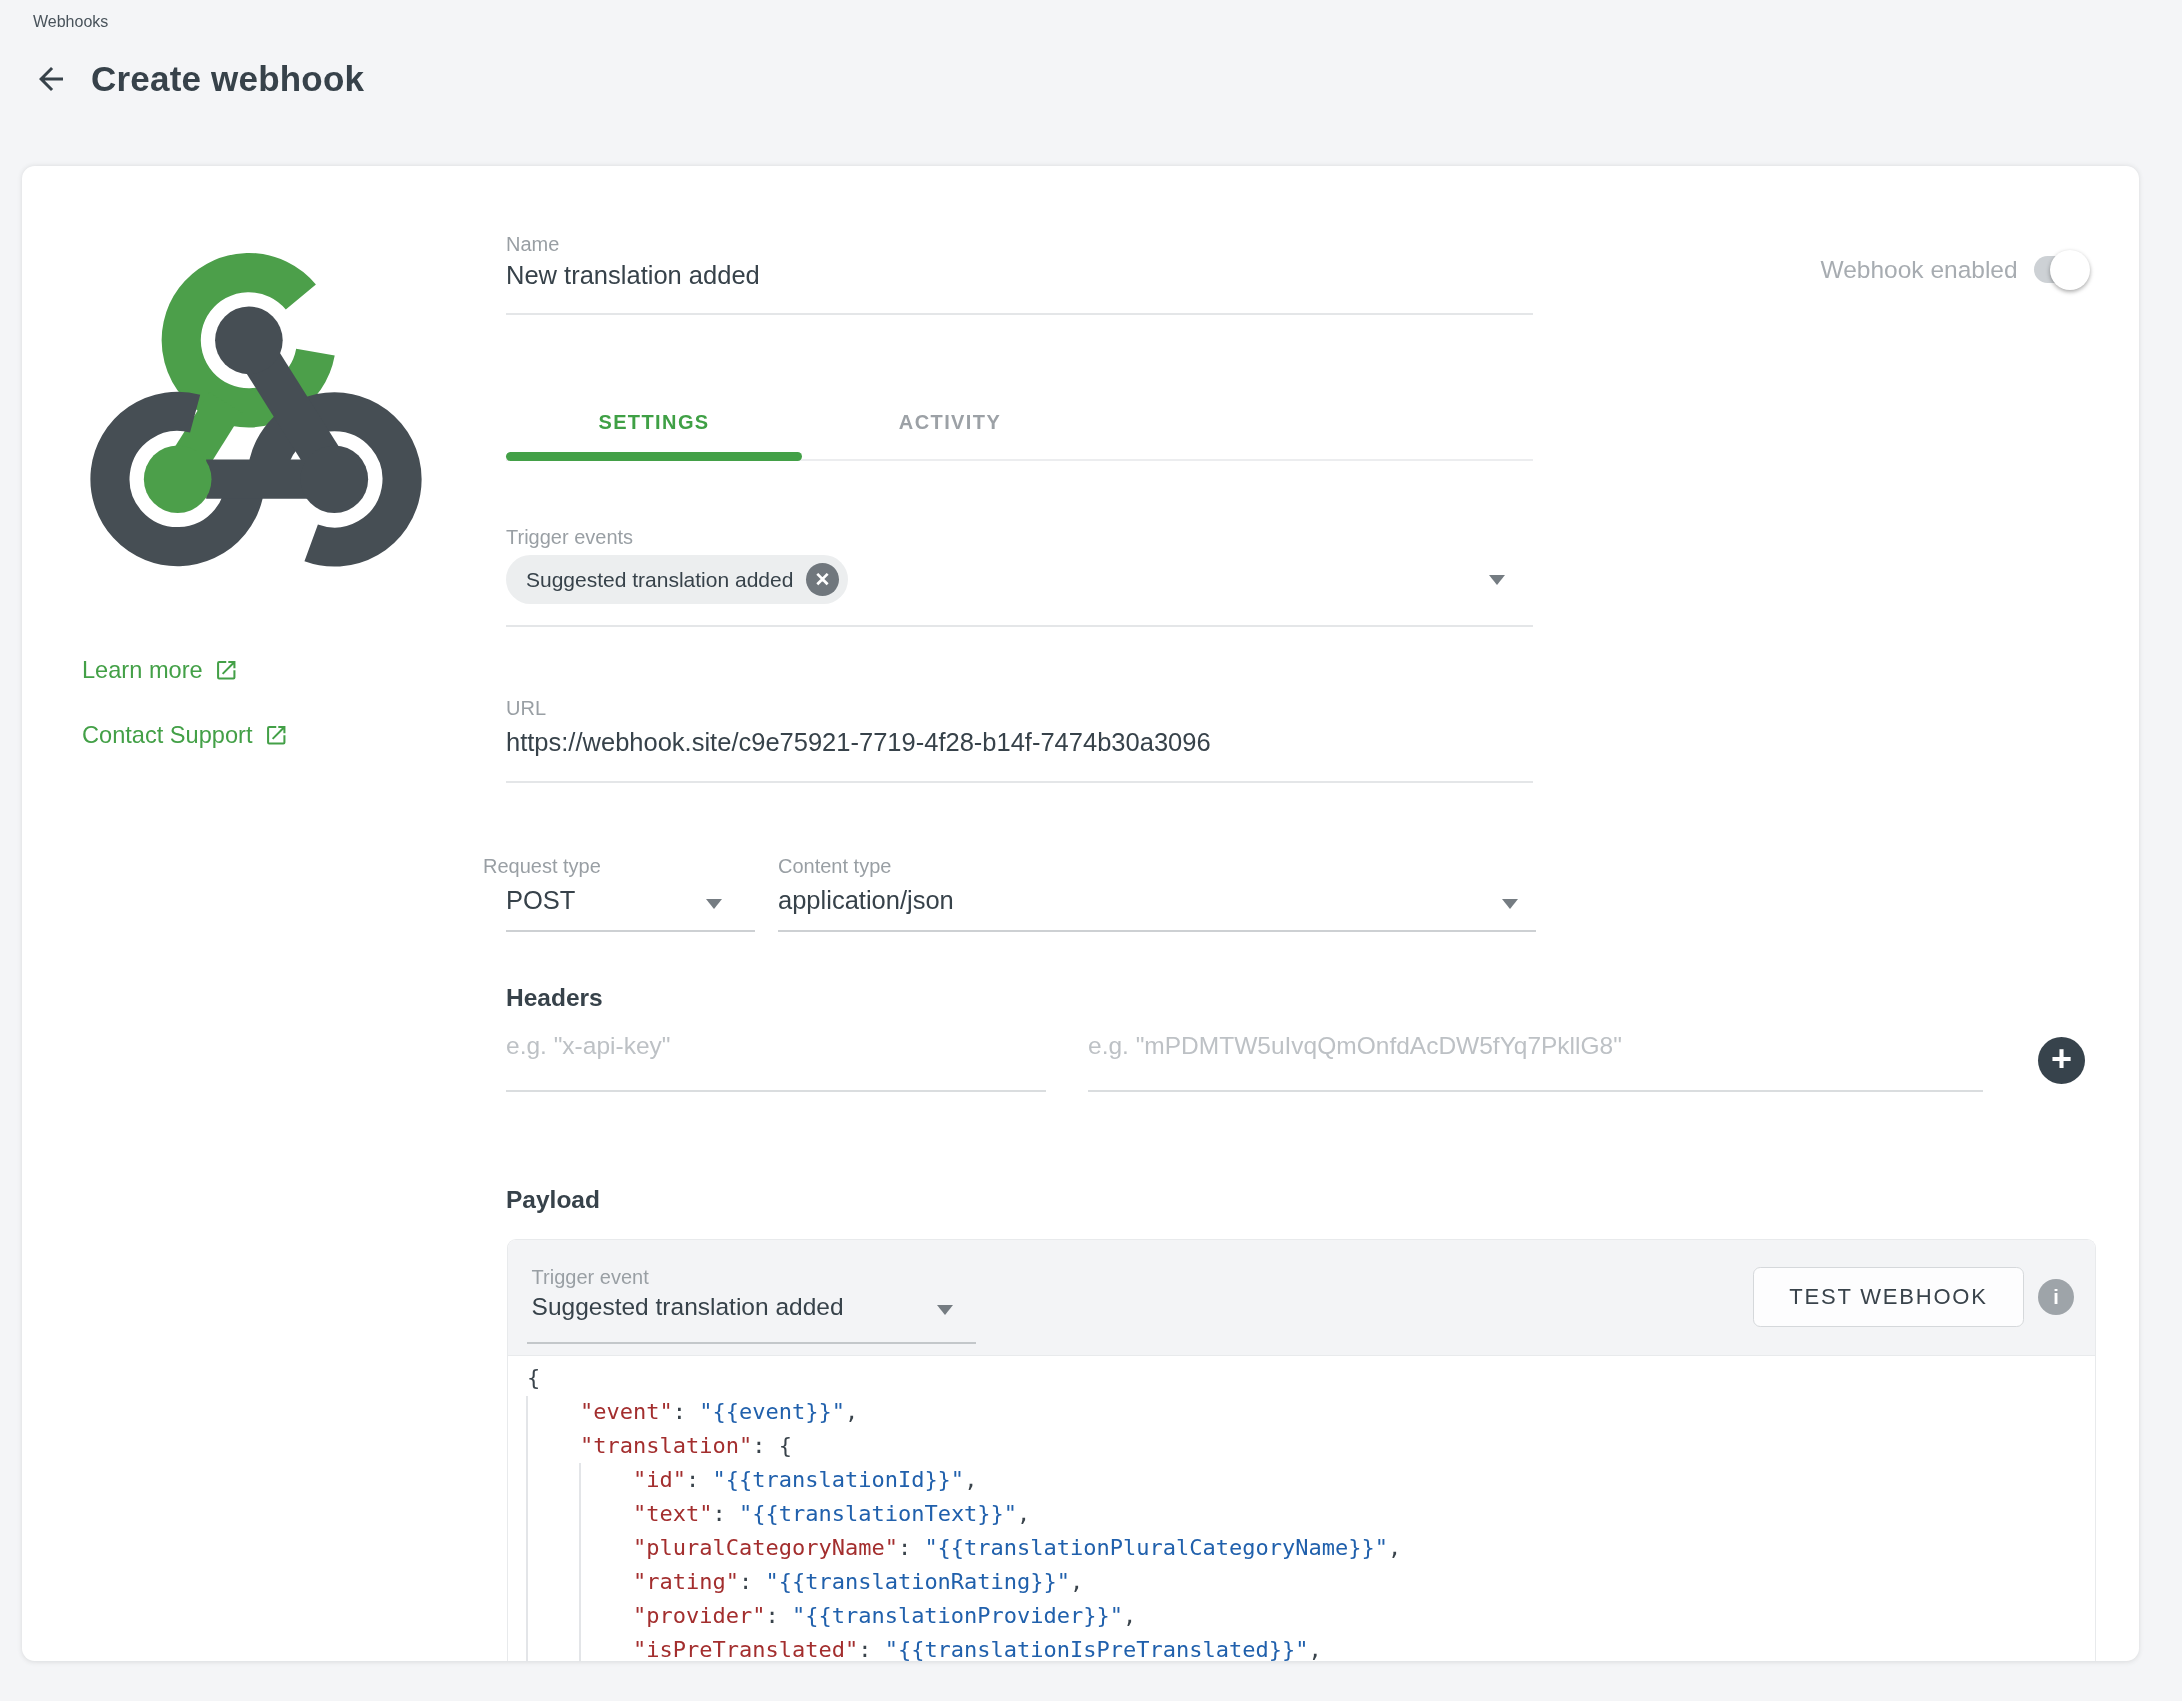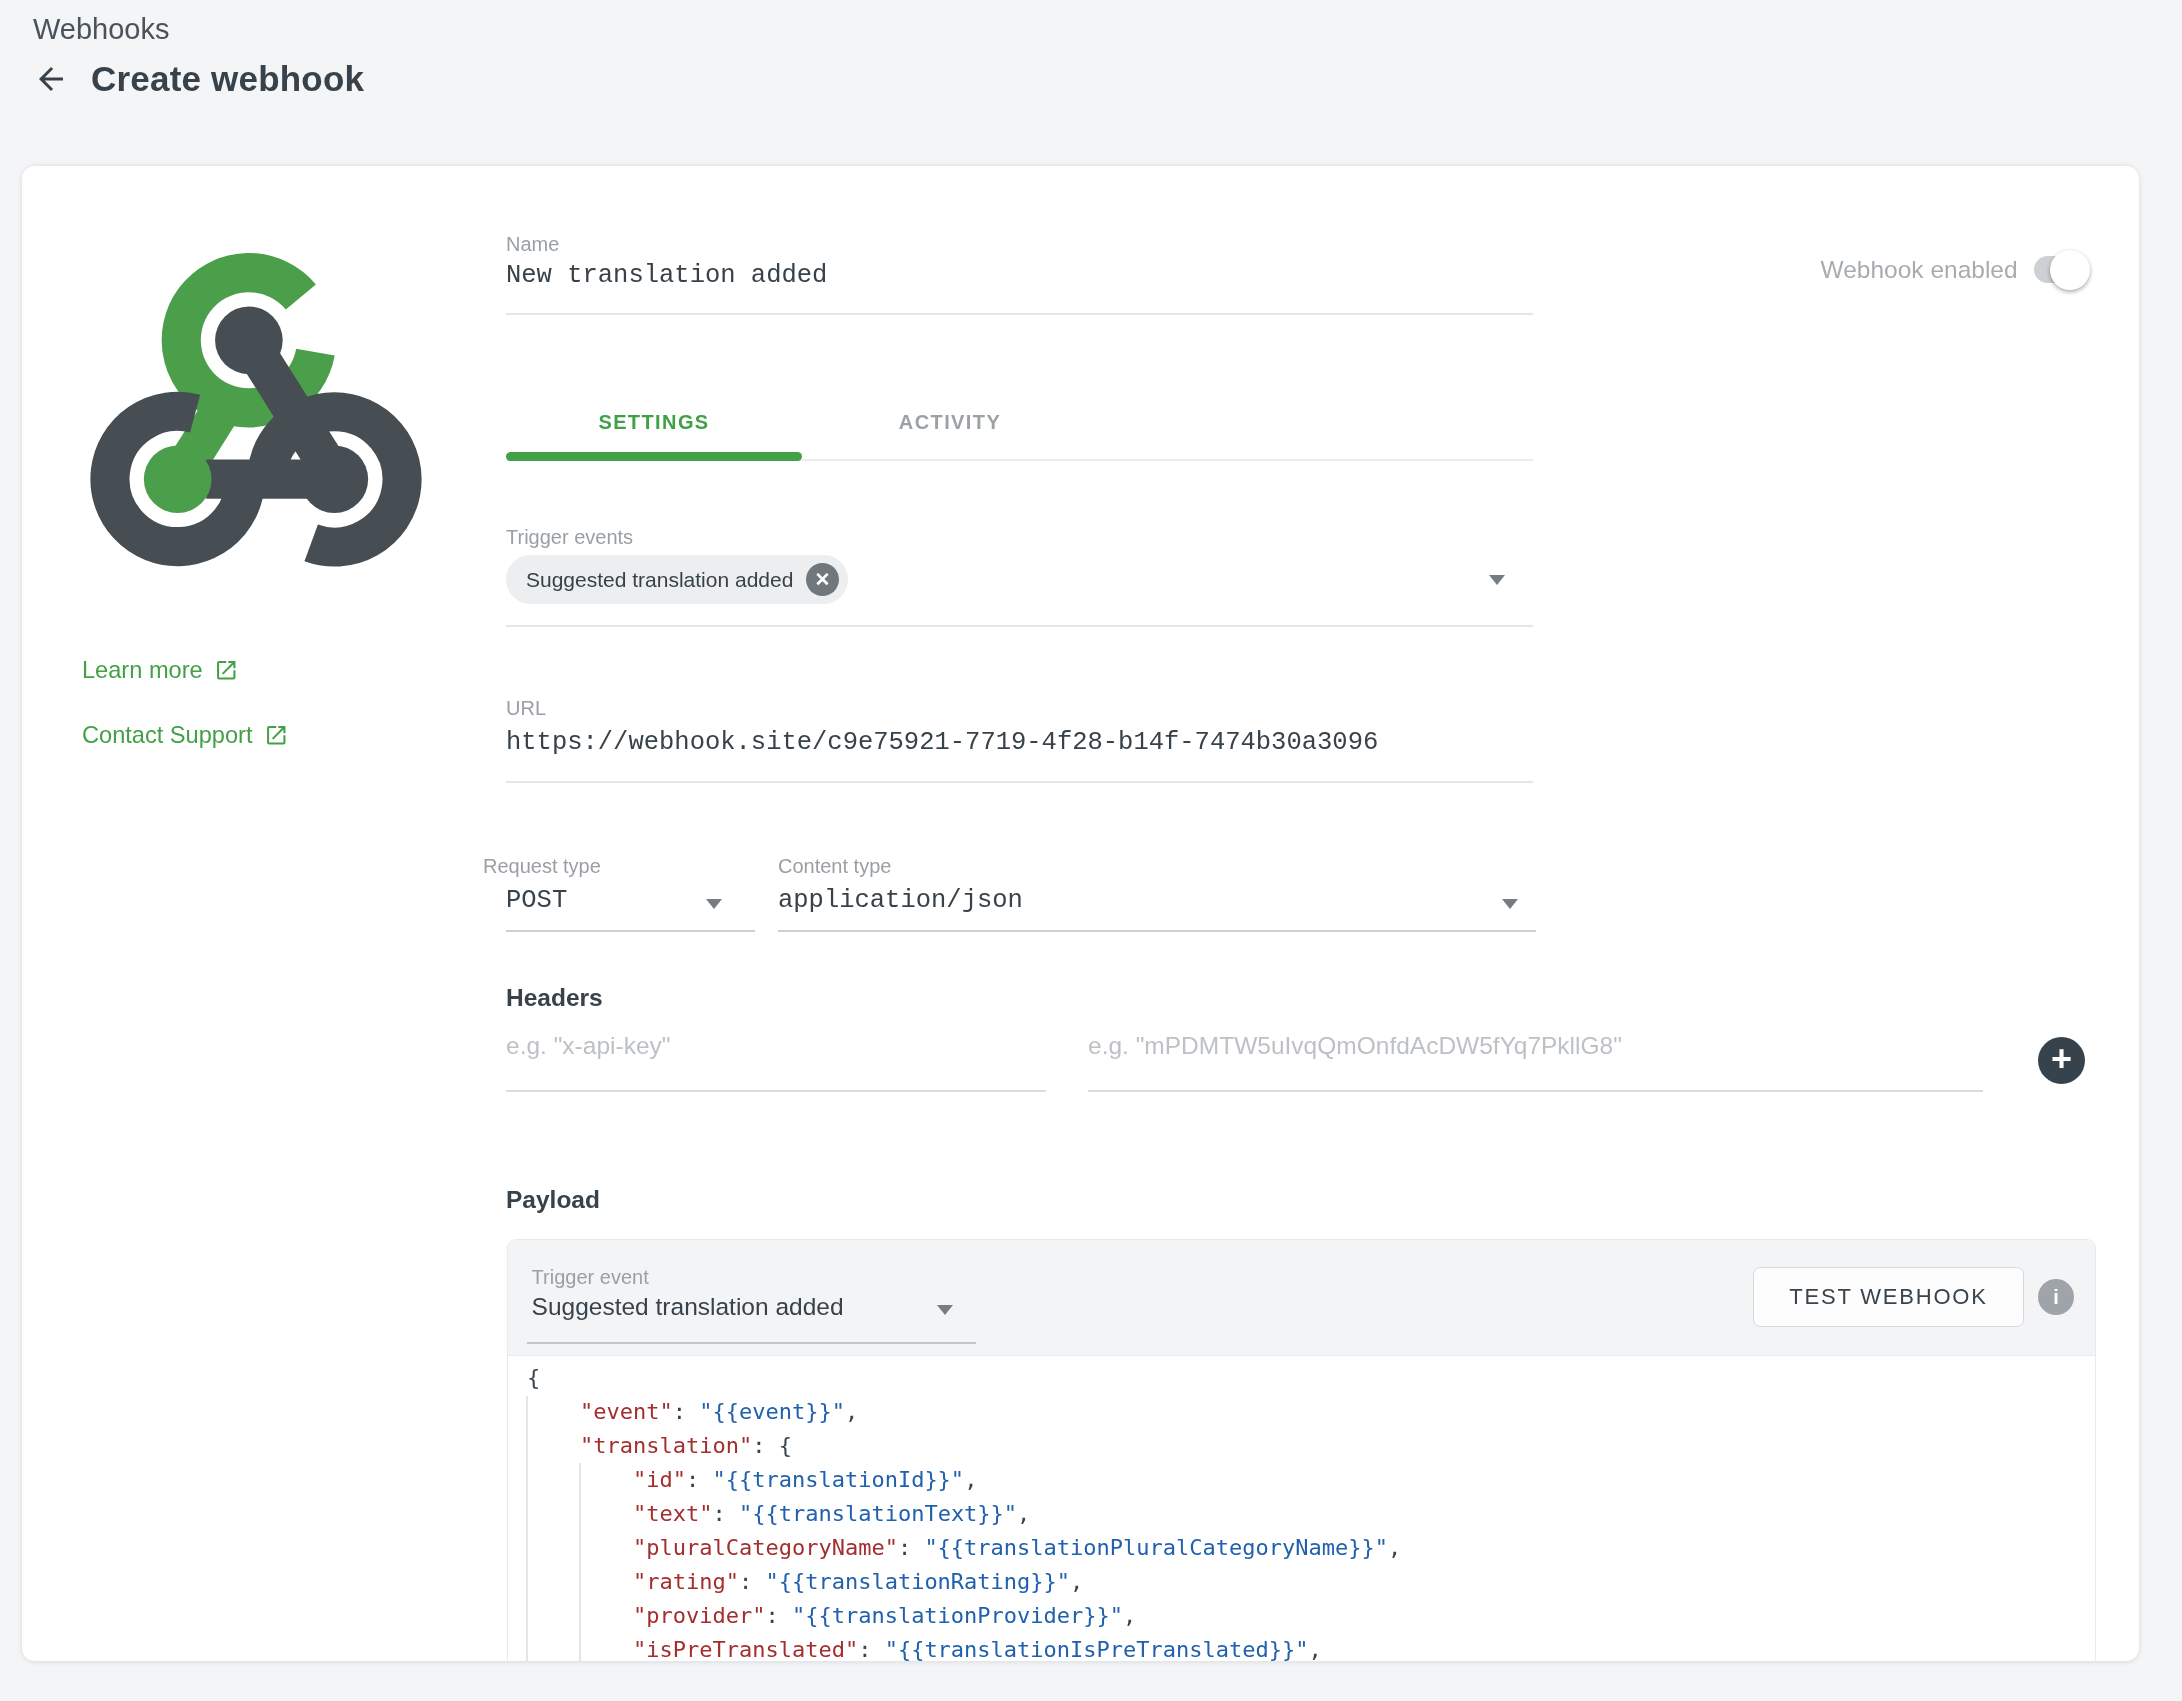--- a/index.html
+++ b/index.html
@@ -1,41 +1,41 @@
 <!DOCTYPE html>
 <html style="font-size:14.5px"><head>
 <meta charset="utf-8">
 <style>
   * { margin:0; padding:0; box-sizing:border-box; }
   html,body { width:2183px; height:1701px; overflow:hidden; }
   body { background:#F4F5F7; font-family:"Liberation Sans", sans-serif; color:#37424A; position:relative; }
 
   
-  .breadcrumb { position:absolute; left:33px; top:12.7px; font-size:29px; color:#49535B; }
+  .breadcrumb { position:absolute; left:33px; top:12.7px; font-size:16px; color:#49535B; }
   .titlebar { position:absolute; left:31px; top:51px; height:55px; display:flex; align-items:center; gap:20px; }
   .back-btn { width:40px; height:40px; display:flex; align-items:center; justify-content:center; cursor:pointer; }
   .back-btn svg { width:36px; height:36px; fill:#37424A; }
   .page-title { font-size:35px; font-weight:bold; color:#37424A; letter-spacing:0.2px; }
 
   
   .card { position:absolute; left:22px; top:166px; width:2117px; height:1495px; background:#FFFFFF;
           border-radius:12.7px; box-shadow:0 0.9px 5.5px rgba(60,64,67,.14); }
 
   
   .logo-box { position:absolute; left:56px; top:64px; width:356px; height:356px; }
   .side-link { position:absolute; left:60px; display:flex; align-items:center; gap:11px; color:#43A047;
                font-size:23.6px; cursor:pointer; }
   .side-link svg { width:24.5px; height:24.5px; fill:#43A047; }
   .link-learn { top:491px; }
   .link-support { top:556px; }
 
   
   .f-label { position:absolute; font-size:20px; color:#999FA4; }
   .f-value { position:absolute; font-size:25.5px; color:#37424A; background:transparent; border:none; outline:none;
-             font-family:Liberation Mono, monospace; padding:0; }
+             font-family:Liberation Sans, sans-serif; padding:0; }
   .u-line  { position:absolute; height:1.8px; background:#E4E6E8; }
   .u-select{ position:absolute; height:1.8px; background:#CDD0D3; }
   .caret   { position:absolute; width:0; height:0; border-left:8.2px solid transparent; border-right:8.2px solid transparent;
              border-top:10px solid #757C82; cursor:pointer; }
 
   
   .name-label { left:484px; top:67px; }
   .name-input { left:484px; top:95px; width:1027px; }
   .name-line  { left:484px; top:147px; width:1027px; }
   .toggle-row { position:absolute; top:84px; right:49px; display:flex; align-items:center; gap:16.4px;text-align:right; }

